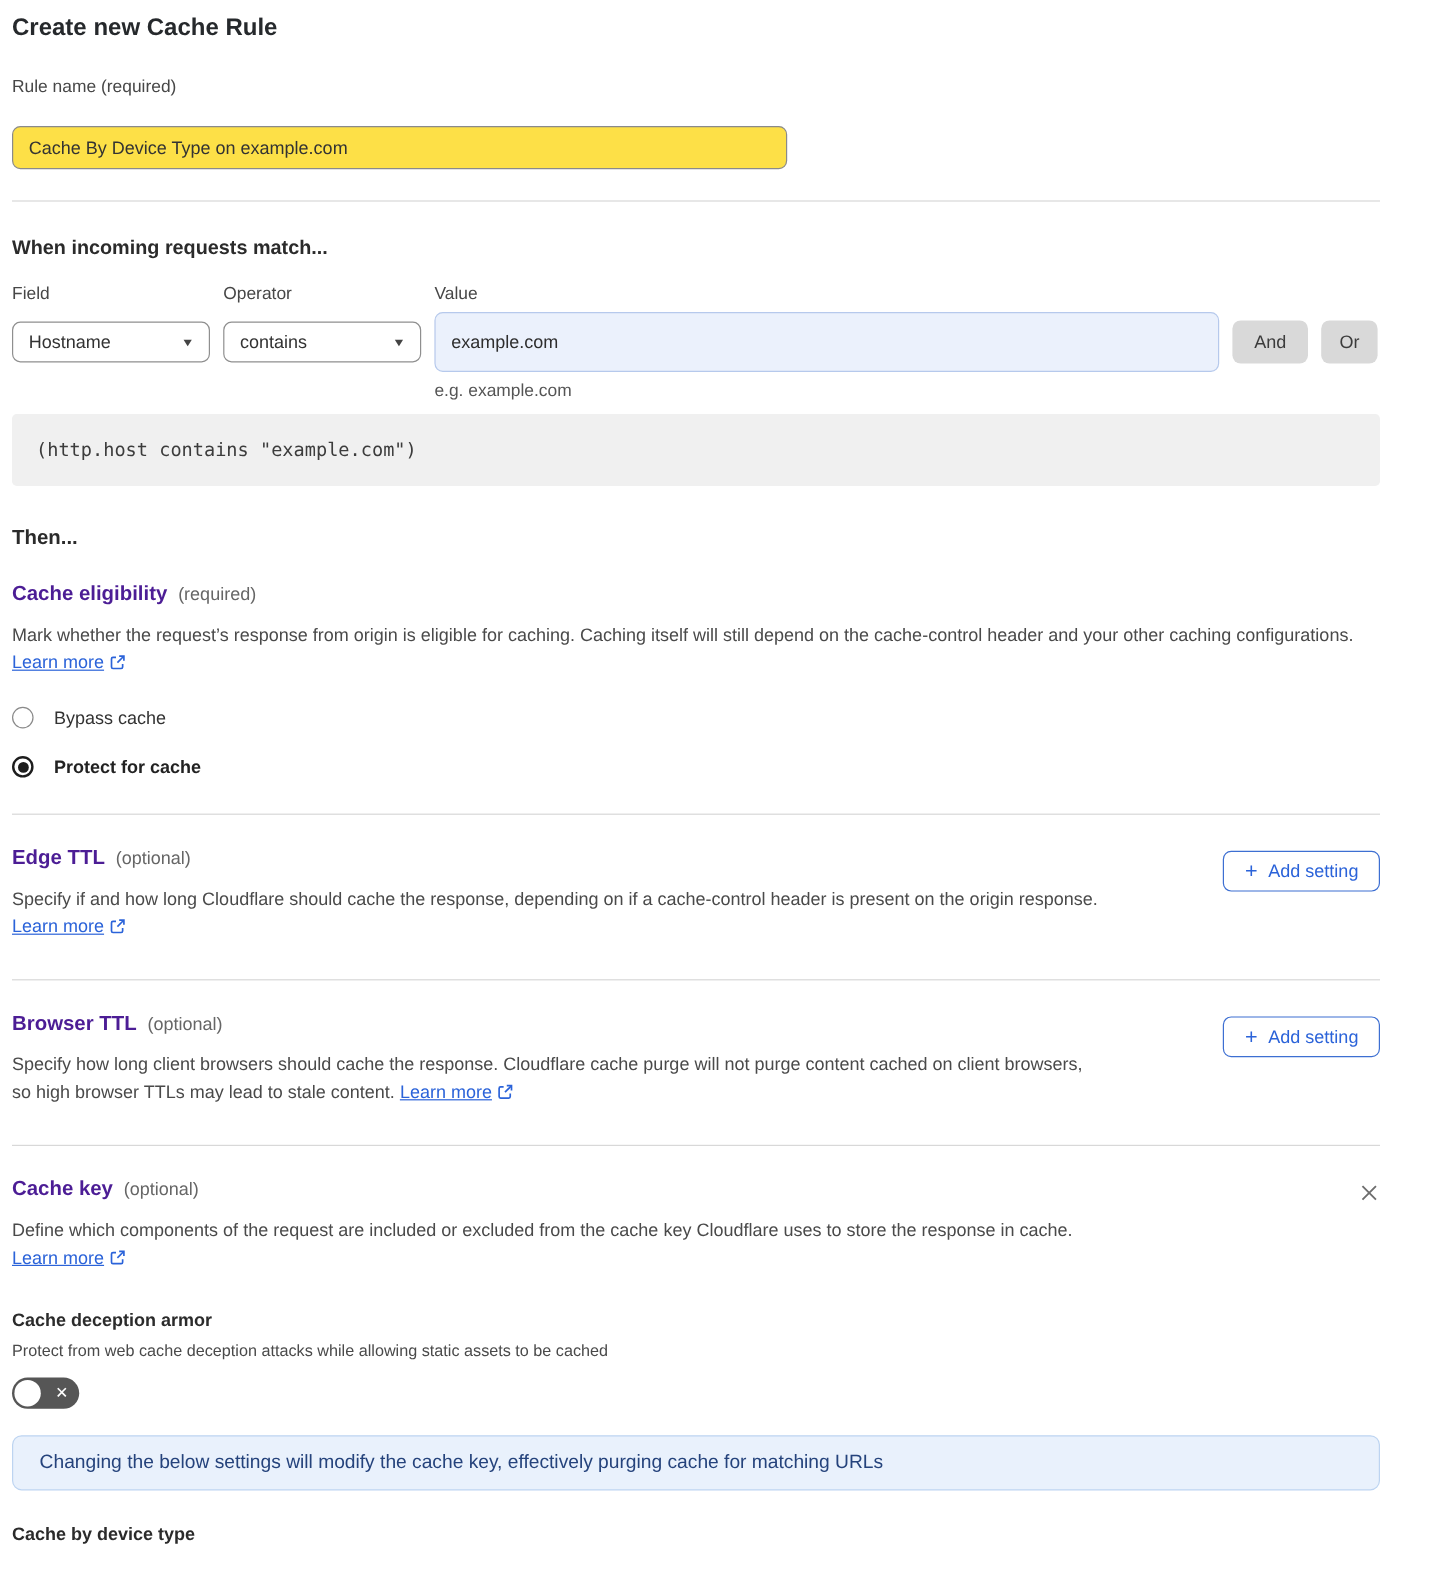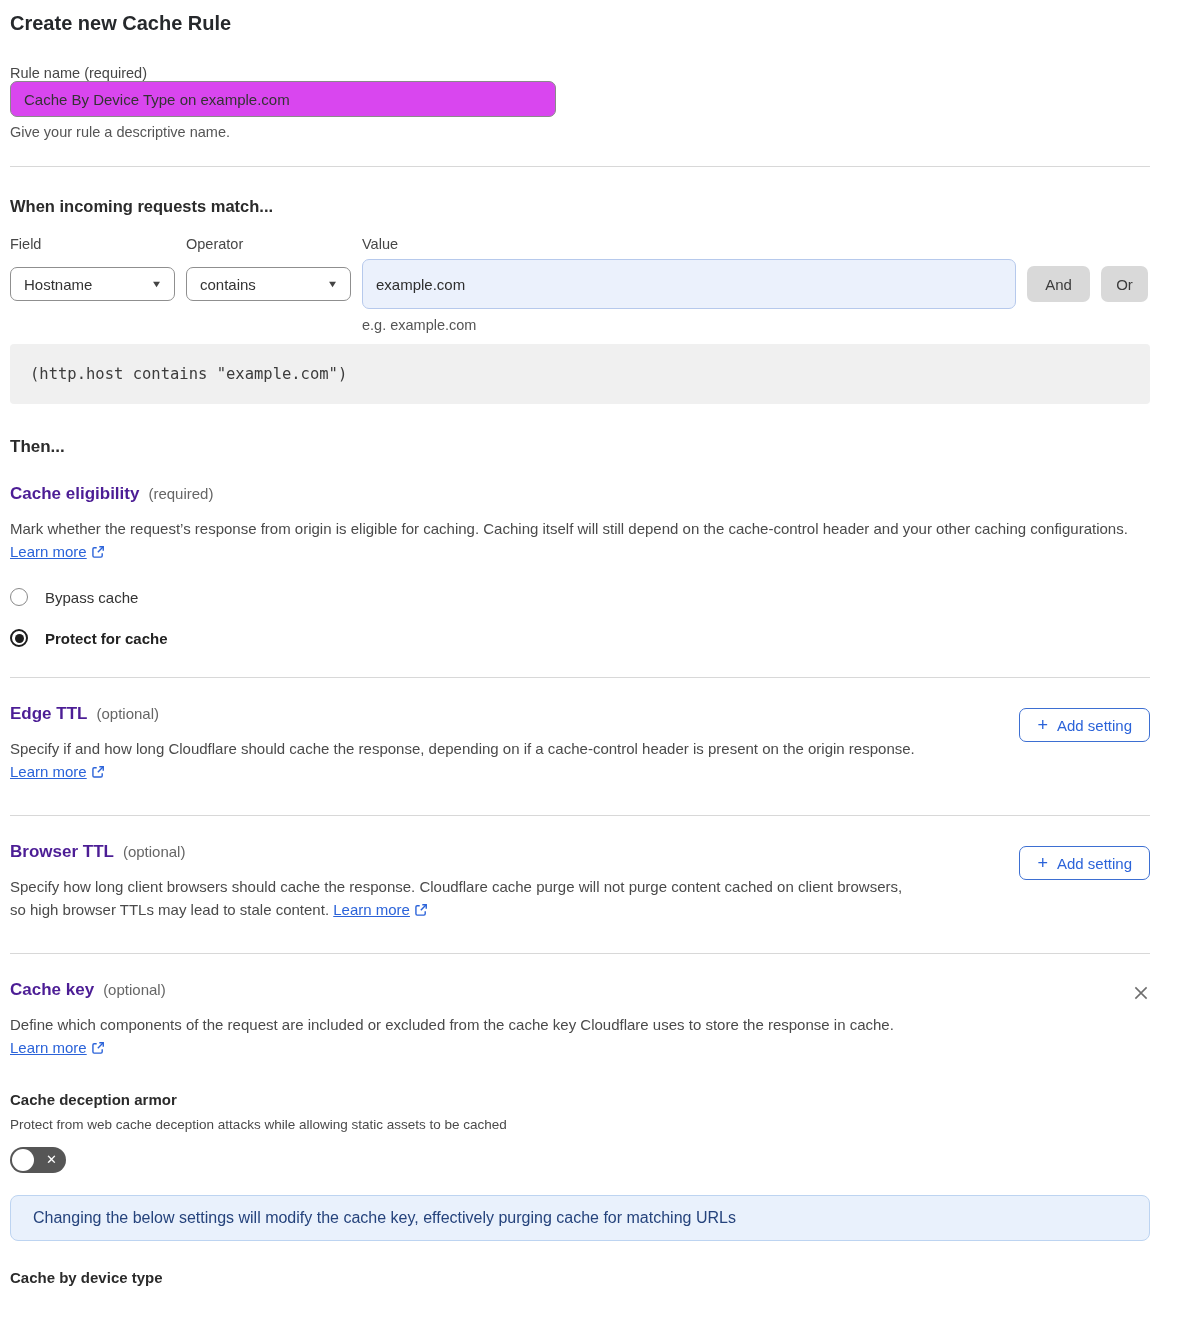--- a/index.html
+++ b/index.html
@@ -8,24 +8,24 @@
     font-family: "Liberation Sans", sans-serif;
     color: #4a4a4a;
     width: 1200px;
   }
   .page { padding: 12px 50px 40px 10px; width: 1200px; }
 
   h1.page-title { font-size: 20px; font-weight: bold; color: #26292c; }
 
   .field-label { font-size: 14.5px; color: #474747; margin-top: 30px; }
   .text-input {
-    margin-top: 0; width: 546px; height: 36px;
+    margin-top: 24px; width: 646px; height: 36px;
     border: 1px solid #8a8a8a; border-radius: 7px;
     font-family: "Liberation Sans", sans-serif;
-    font-size: 15px; color: #333; padding: 0 13px; background: #d946ef;
+    font-size: 15px; color: #333; padding: 0 13px; background: #fde047;
     outline: none; display: block;
   }
   .help-text { font-size: 14.5px; color: #555; margin-top: 7px; }
 
   hr.divider { border: none; border-top: 1px solid #d8d8d8; margin-top: 26px; }
 
   h2.section-heading { font-size: 16.5px; font-weight: bold; color: #2b2b2b; margin-top: 30px; }
 
   .match-grid {
     display: grid;
@@ -130,21 +130,20 @@
 </style>
 </head>
 <body>
 
 <div class="page">
 
   <h1 class="page-title">Create new Cache Rule</h1>
 
   <div class="field-label">Rule name (required)</div>
   <input class="text-input" type="text" value="Cache By Device Type on example.com" style="">
-  <div class="help-text">Give your rule a descriptive name.</div>
 
   <hr class="divider">
 
   <h2 class="section-heading">When incoming requests match...</h2>
 
   <div class="match-grid labels">
     <div class="col-label">Field</div>
     <div class="col-label">Operator</div>
     <div class="col-label">Value</div>
     <div></div>

